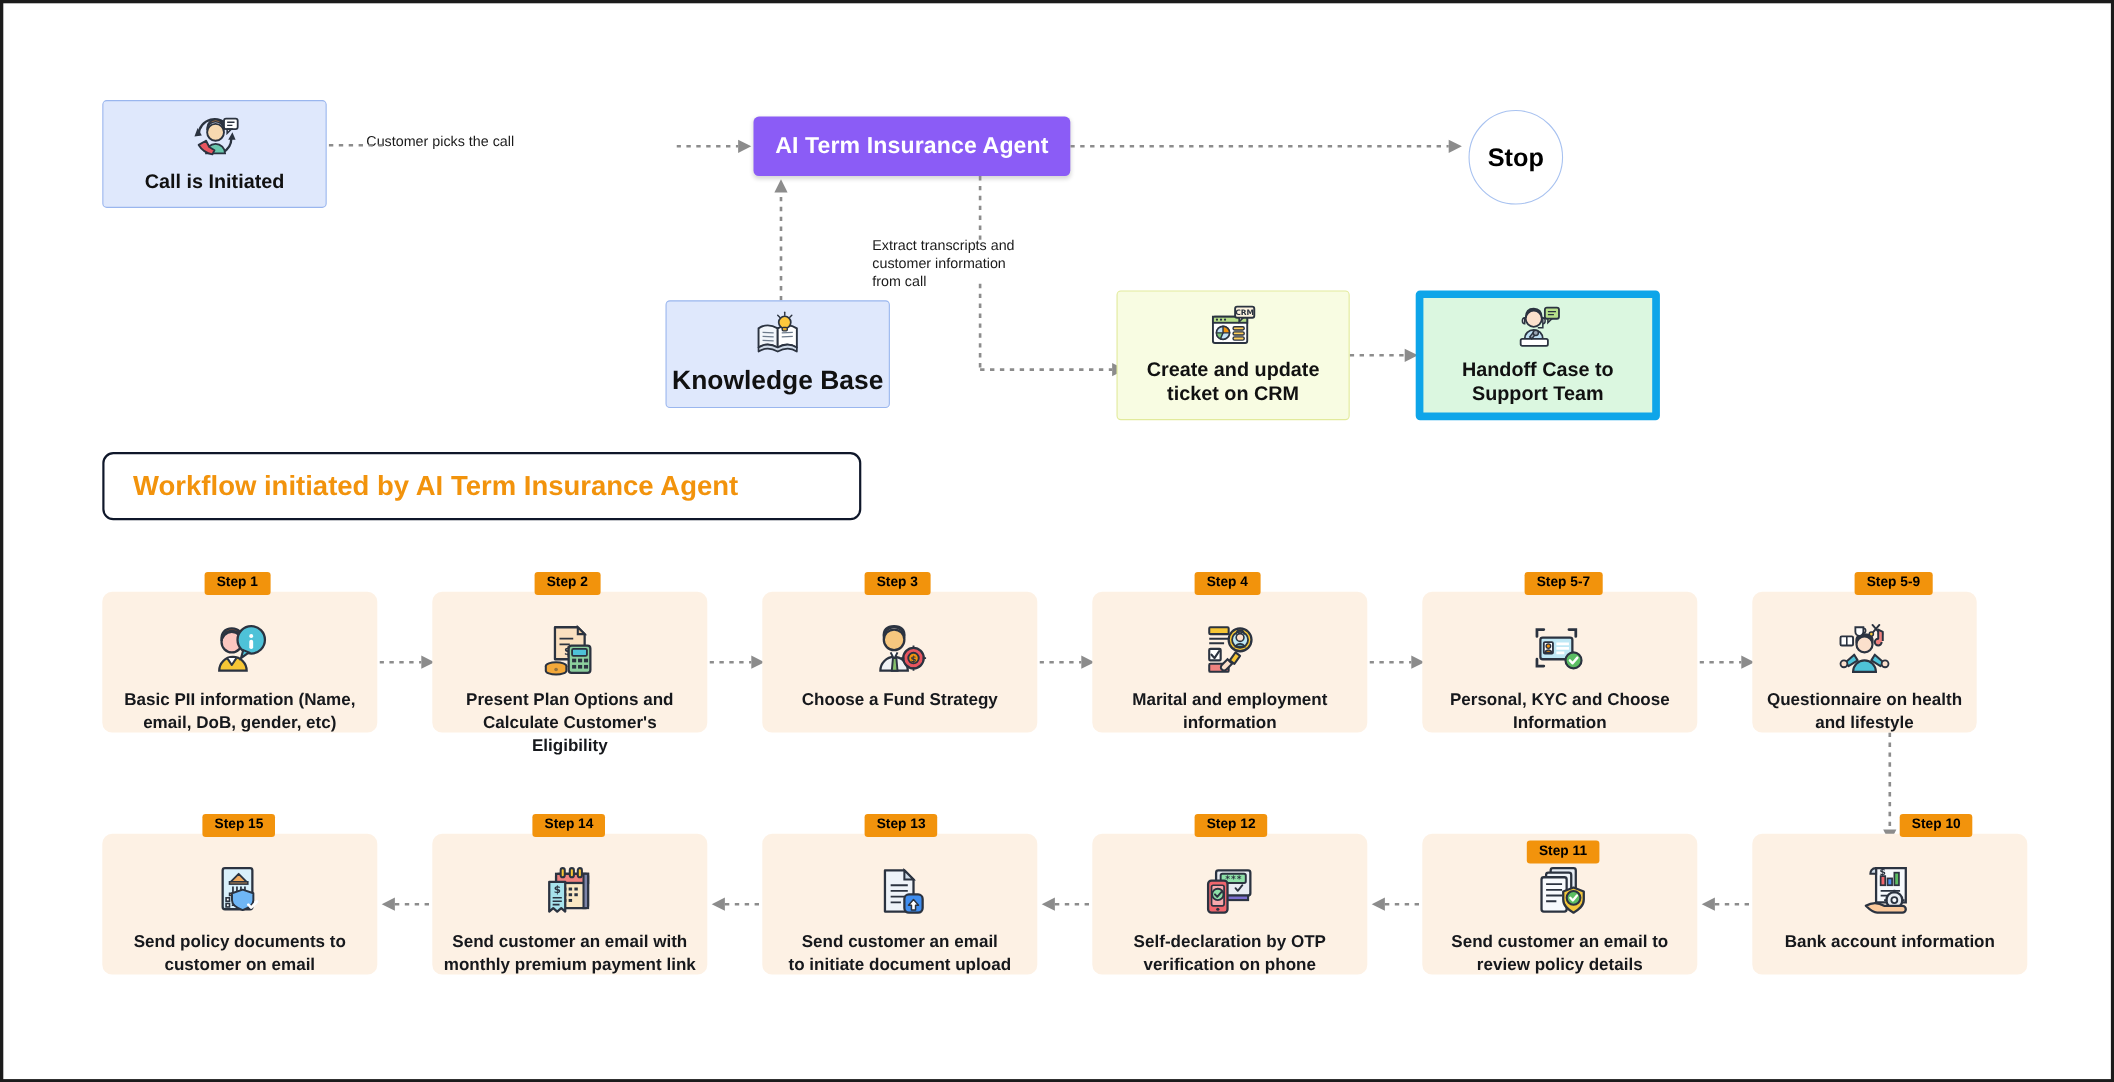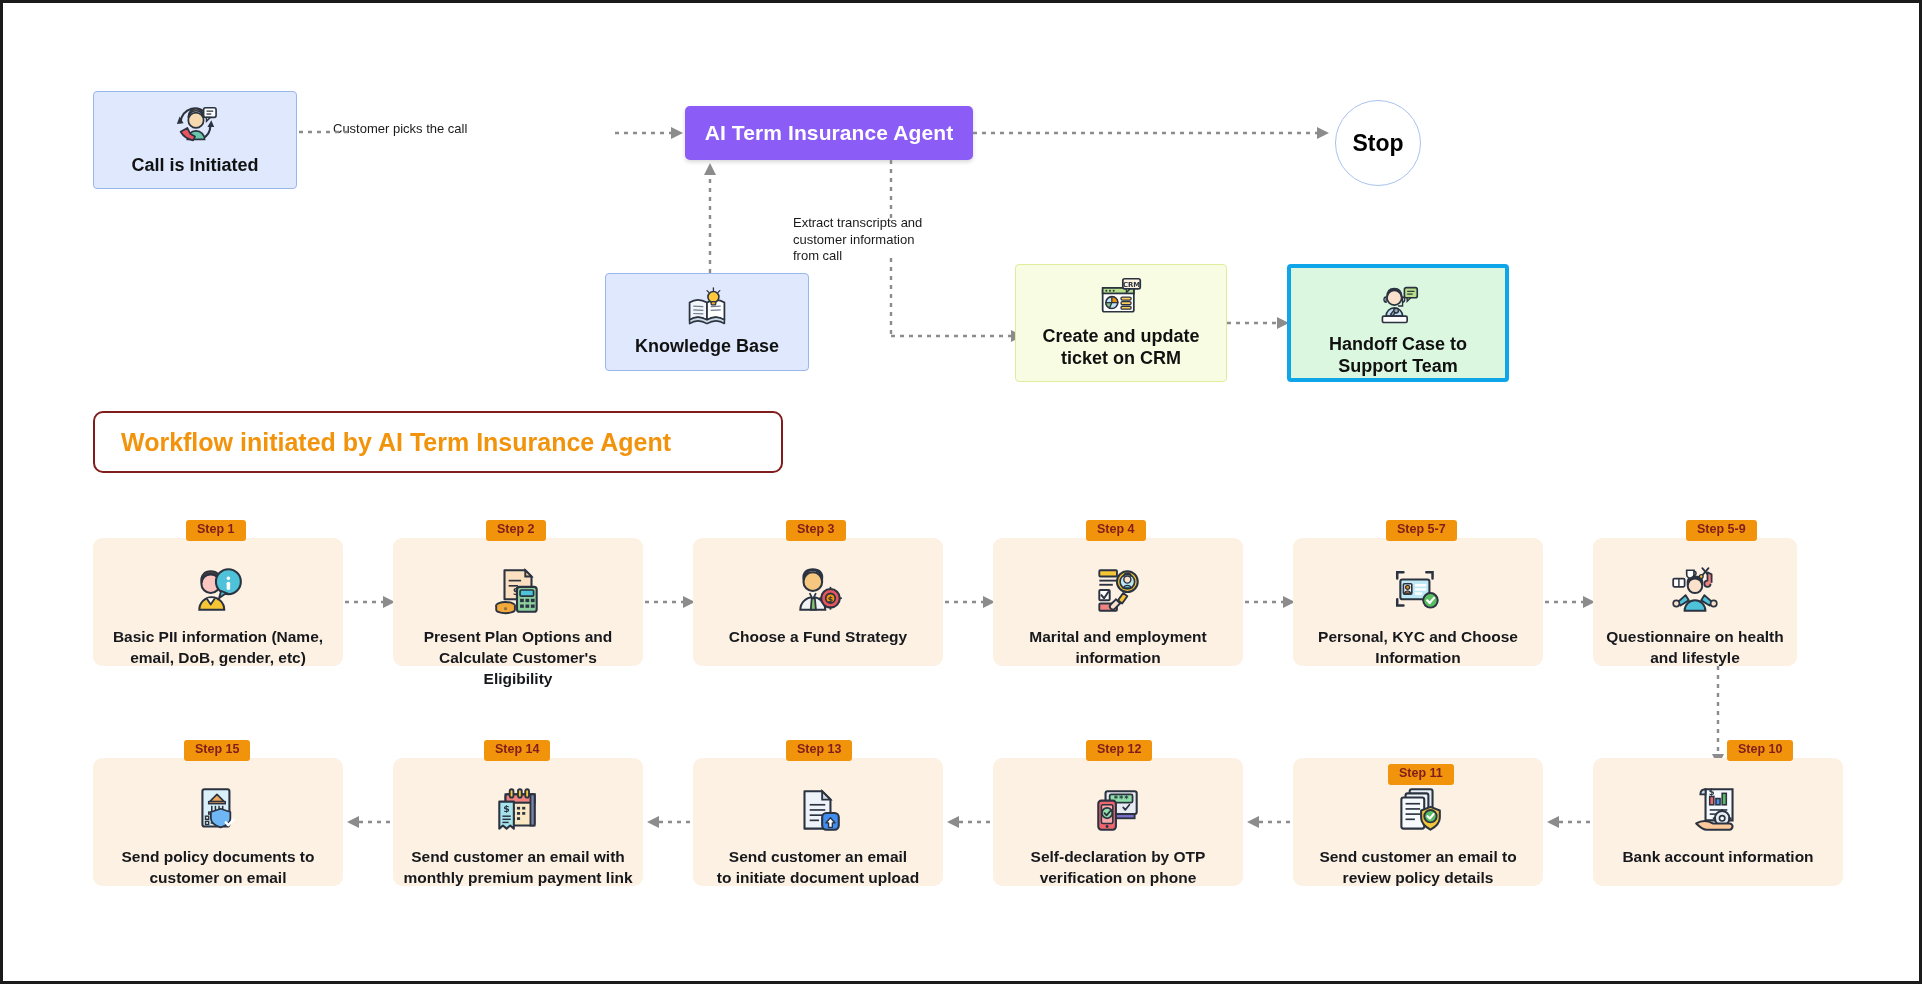--- a/index.html
+++ b/index.html
@@ -46,22 +46,21 @@
   .blue-node {
     background: #dfe8fc;
     border: 1px solid #9ab6ee;
   }
   .yellow-node {
     background: #f8fce2;
     border: 1px solid #e2ea9b;
   }
   .green-node {
     background: #dbf7e0;
-    border: 4px solid #0ea5e9;
-    justify-content: flex-end;
+    border: 7px solid #0ea5e9;
   }
   .agent-node {
     background: #8b5cf6;
     border-radius: 5px;
     box-shadow: 0 2px 4px rgba(0,0,0,.16);
   }
   .agent-node .lbl {
     color: #ffffff;
     font-size: 21px;
     font-weight: bold;
@@ -84,21 +83,21 @@
     color: #1a1a1a;
     text-align: left;
     line-height: 1.28;
     white-space: pre-line;
   }
 
   
   .banner {
     position: absolute;
     box-sizing: border-box;
-    border: 2px solid #7f1d1d;
+    border: 2px solid #0f172a;
     border-radius: 10px;
     display: flex;
     align-items: center;
     padding-left: 26px;
   }
   .banner .lbl {
     color: #f2930c;
     font-size: 25px;
     font-weight: bold;
   }
@@ -124,21 +123,21 @@
     font-size: 15.5px;
     font-weight: bold;
     color: #16181c;
     line-height: 1.35;
     padding: 0 10px;
     white-space: pre-line;
   }
   .step-badge {
     position: absolute;
     background: #f2930c;
-    color: #7f1d1d;
+    color: #000000;
     font-size: 12.5px;
     font-weight: bold;
     border-radius: 3px;
     padding: 3px 11px 4px 11px;
     line-height: 1.1;
     white-space: nowrap;
     z-index: 3;
   }
 
   
@@ -219,21 +218,21 @@
         <line x1="28" y1="22.5" x2="39" y2="22" stroke="#6d7b8c" stroke-width="1.3"></line>
         <line x1="28" y1="26.5" x2="39" y2="26" stroke="#6d7b8c" stroke-width="1.3"></line>
         <path d="M5 37 c6-4 12-4 19 0 c7-4 13-4 19 0 v4 c-6-4-12-4-19 0 c-7-4-13-4-19 0z" fill="#cfd9e6" stroke="#2b3340" stroke-width="1.7" stroke-linejoin="round"></path>
         <circle cx="31" cy="12" r="6" fill="#ffc93c" stroke="#2b3340" stroke-width="1.7"></circle>
         <rect x="28.5" y="17" width="5" height="3.5" rx="1" fill="#e0a92b" stroke="#2b3340" stroke-width="1.4"></rect>
         <line x1="31" y1="2" x2="31" y2="5" stroke="#2b3340" stroke-width="1.4" stroke-linecap="round"></line>
         <line x1="24" y1="5" x2="26" y2="7" stroke="#2b3340" stroke-width="1.4" stroke-linecap="round"></line>
         <line x1="38" y1="5" x2="36" y2="7" stroke="#2b3340" stroke-width="1.4" stroke-linecap="round"></line>
       </svg>
     </span>
-    <span class="lbl" style="font-size:18px;">Knowledge Base</span>
+    <span class="lbl" style="font-size:24px;">Knowledge Base</span>
   </div>
 
   <div class="edge-label" style="left:790px; top:212px; width:200px;">Extract transcripts and
 customer information
 from call</div>
 
   <svg class="conn" style="left:880px; top:157px; width:150px; height:190px;">
     <line x1="8" y1="0" x2="8" y2="60"></line>
     <line x1="8" y1="98" x2="8" y2="176"></line>
     <line x1="8" y1="176" x2="128" y2="176"></line>

